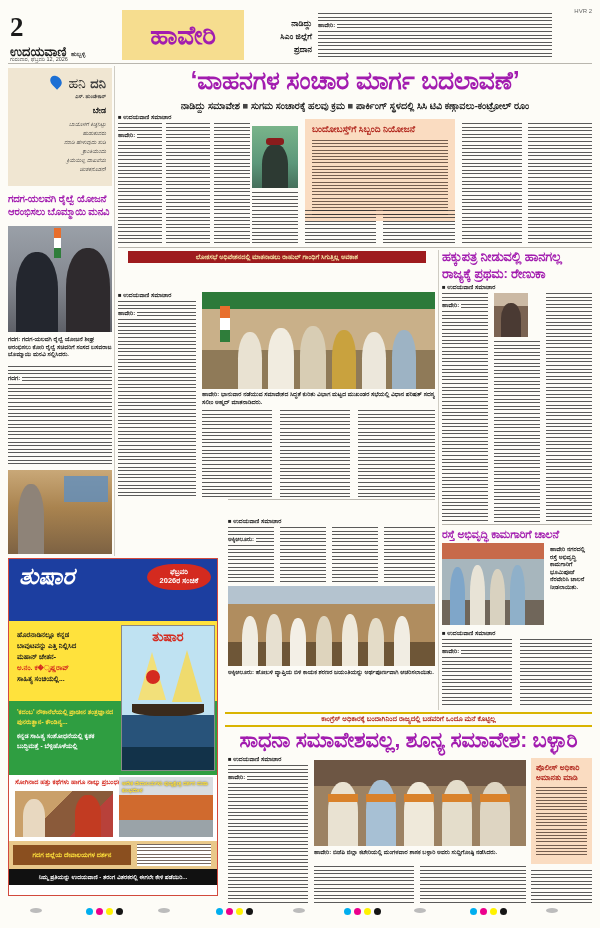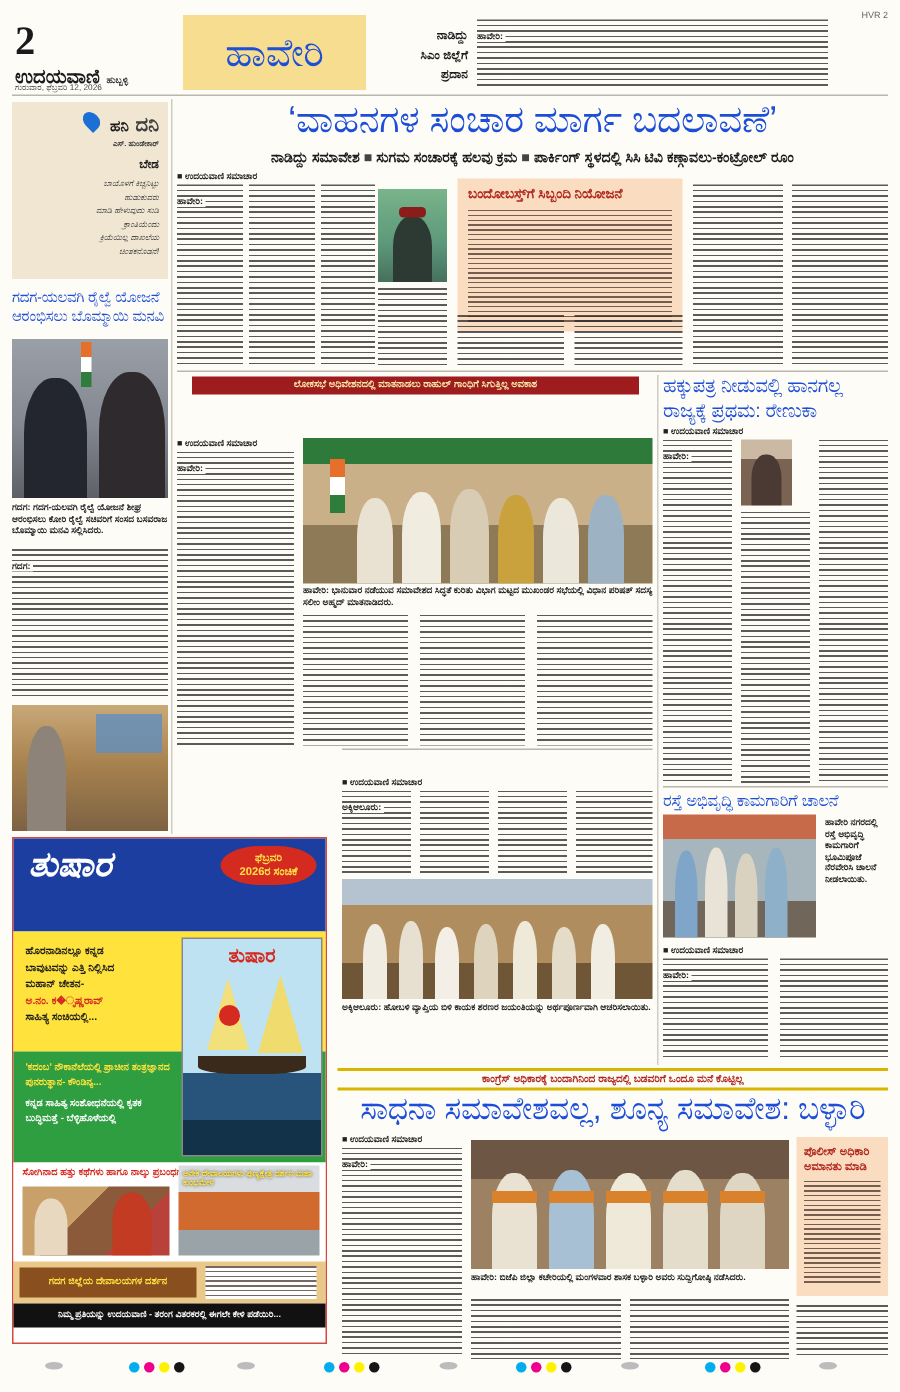--- a/index.html
+++ b/index.html
@@ -4,21 +4,21 @@
 <style>
   html,body{margin:0;padding:0;background:#e8e8e4;}
   #page{position:relative;width:600px;height:928px;background:#fdfcf7;margin:0 auto;
         font-family:"Liberation Sans",sans-serif;color:#1a1a1a;overflow:hidden;}
   .abs{position:absolute;}
   .tl{background-image:repeating-linear-gradient(to bottom,rgba(45,45,45,.78) 0 1px,transparent 1px 3.6px);}
   .tl-fine{background-image:repeating-linear-gradient(to bottom,rgba(60,40,30,.7) 0 1px,transparent 1px 3.2px);}
   .hrule{position:absolute;height:1px;background:#b9b6ae;}
   .vrule{position:absolute;width:1px;background:#cfccc3;}
   .yellowrule{position:absolute;height:2px;background:#d9b400;}
-  .headline{font-weight:normal;color:#1d4ed8;letter-spacing:-.2px;}
+  .headline{font-weight:bold;color:#a21caf;letter-spacing:-.2px;}
   .byline{font-size:6px;font-weight:bold;color:#222;}
   .lead{font-size:6px;font-weight:bold;background:#fdfcf7;padding-right:2px;}
   .cap{font-size:6px;line-height:7.5px;font-weight:600;color:#222;}
   .kicker-red{background:#9e1b1e;color:#f6e6a6;font-size:6.5px;font-weight:bold;text-align:center;}
   .obox{background:#fadcc1;}
   .obox .obox-title{color:#b1261c;font-weight:bold;}
   .ph{position:absolute;overflow:hidden;background:#b9b2a2;}
   .fig{position:absolute;border-radius:46% 46% 0 0;}
   .regGroup{position:absolute;top:0;display:flex;gap:3px;align-items:center;}
   .regDot{width:7px;height:7px;border-radius:50%;display:inline-block;}
@@ -53,21 +53,21 @@
     <span class="lead">ಹಾವೇರಿ:</span>
   </div>
 
   <div class="hrule" style="left:8px;top:63px;width:584px;"></div>
 
   <div class="vrule" style="left:114px;top:66px;height:490px;"></div>
 
   <div class="abs" style="left:8px;top:68px;width:104px;height:118px;background:#f0e6d2;box-sizing:border-box;padding:6px 6px 4px 6px;">
     <div style="text-align:right;">
       <span class="droplet"></span>
-      <span style="font-size:10px;font-weight:bold;">ಹನಿ</span>
+      <span style="font-size:14px;font-weight:normal;">ಹನಿ</span>
       <span style="font-size:13px;font-weight:bold;color:#404040;">ದನಿ</span>
     </div>
     <div style="text-align:right;font-size:5px;font-weight:bold;color:#333;margin-top:1px;">ಎಸ್. ಹುಂಡೇಕಾರ್</div>
     <div style="text-align:right;font-size:8px;font-weight:bold;margin-top:6px;">ಬೇಡ</div>
     <div style="text-align:right;font-size:5.5px;font-style:italic;line-height:9px;color:#3a3a3a;margin-top:4px;">
       <div>ಬಾಯೊಳಗೆ ಕಿಚ್ಚನಿಟ್ಟು</div>
       <div>ಹುಡುಕುವರು</div>
       <div>ಮಾಡಿ ಹೇಳುವುದು ಸುಡಿ</div>
       <div>ಕ್ರಾಂತಿಯೆಂದು</div>
       <div>ಕ್ರಿಯೆಯಿಲ್ಲ ದಾಖಲೆಯ</div>
@@ -235,21 +235,21 @@
       <div>ಅಮಾನತು ಮಾಡಿ</div>
     </div>
     <div class="tl-fine" style="width:100%;height:70px;margin-top:4px;"></div>
   </div>
   <div class="abs tl" style="left:531px;top:870px;width:61px;height:36px;"></div>
 
   <div class="abs" style="left:8px;top:558px;width:210px;height:338px;border:1px solid #d24a3e;box-sizing:border-box;background:#fff;">
 
     <div class="abs" style="left:0;top:0;width:208px;height:62px;background:#1c3ea0;">
       <div class="abs" style="left:10px;top:4px;font-size:23px;font-weight:bold;font-style:italic;color:#fff;">ತುಷಾರ</div>
-      <div class="abs" style="left:138px;top:5px;width:64px;height:26px;background:#d42a1f;border-radius:50%/60%;text-align:center;color:#fde047;">
+      <div class="abs" style="left:138px;top:5px;width:64px;height:26px;background:#d42a1f;border-radius:50%/60%;text-align:center;color:#ffffff;">
         <div style="font-size:7px;font-weight:bold;margin-top:4px;">ಫೆಬ್ರವರಿ</div>
         <div style="font-size:7.5px;font-weight:bold;">2026ರ ಸಂಚಿಕೆ</div>
       </div>
     </div>
 
     <div class="abs" style="left:0;top:62px;width:208px;height:80px;background:#ffe23c;">
       <div style="padding:8px 0 0 8px;width:100px;font-size:7px;font-weight:bold;line-height:11px;color:#1a1a1a;">
         <div>ಹೊರನಾಡಿನಲ್ಲೂ ಕನ್ನಡ</div>
         <div>ಬಾವುಟವನ್ನು ಎತ್ತಿ ನಿಲ್ಲಿಸಿದ</div>
         <div>ಮಹಾನ್ ಚೇತನ-</div>

